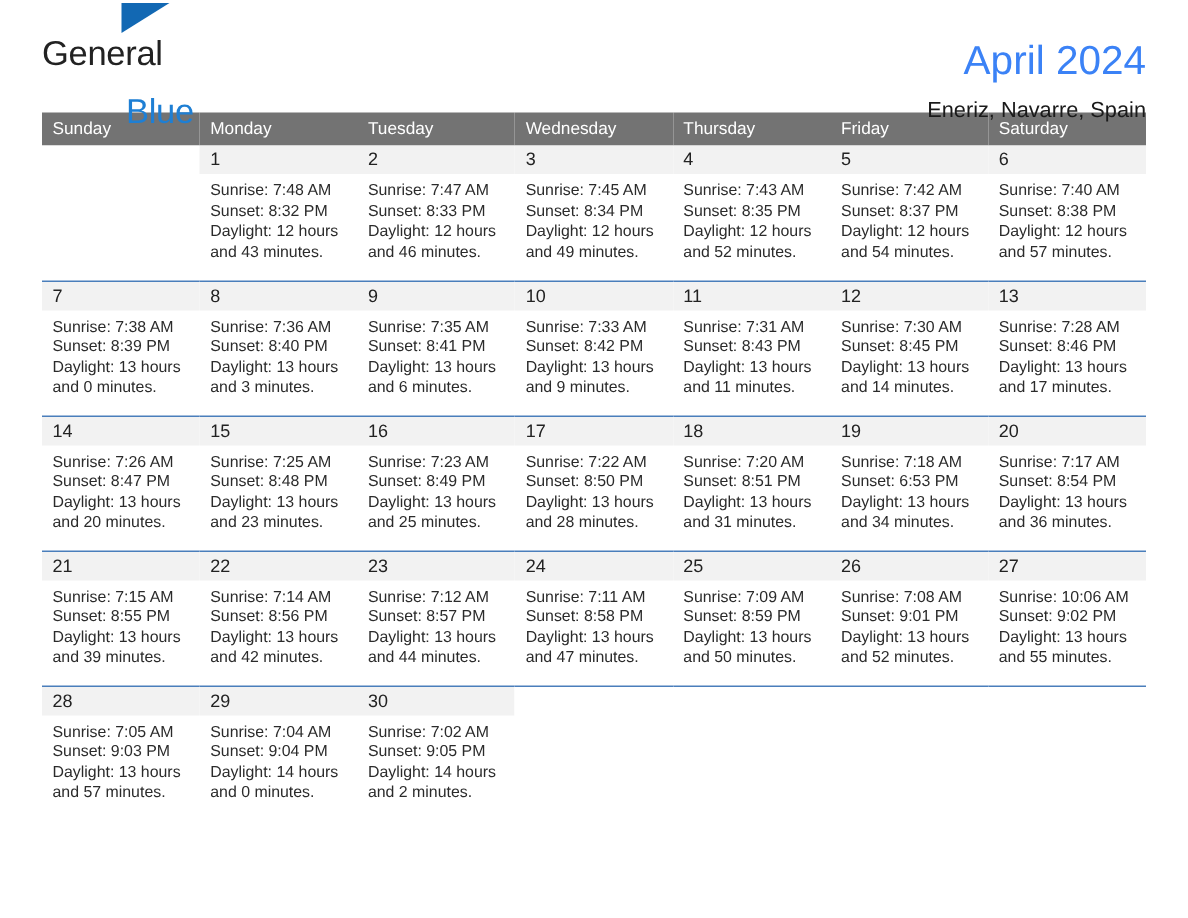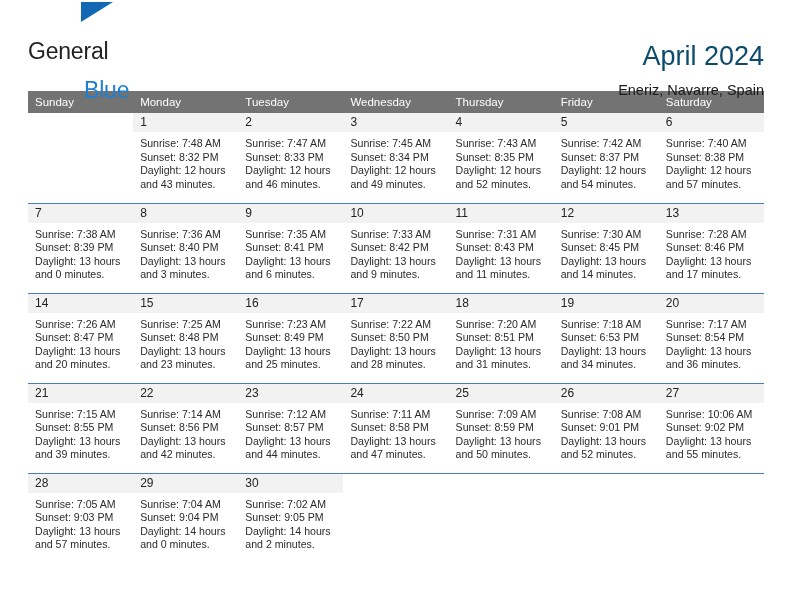--- a/index.html
+++ b/index.html
@@ -12,21 +12,21 @@
     background: #ffffff;
     font-family: "Liberation Sans", sans-serif;
     -webkit-font-smoothing: antialiased;
     overflow: hidden;
   }
   .page {
     position: relative;
     width: 792px;
     height: 612px;
     box-sizing: border-box;
-    padding: 16px 28px;
+    padding: 0 28px;
   }
 
   
   .top-bar {
     display: flex;
     align-items: flex-start;
     justify-content: space-between;
     height: 75px;
     padding-top: 24px;
     box-sizing: border-box;
@@ -60,21 +60,21 @@
     margin-top: 16px;
     margin-left: 56px;
     letter-spacing: -0.2px;
   }
   .title-block {
     text-align: right;
     padding-top: 2px;
   }
   .cal-title {
     font-size: 27px;
-    color: #0c4a6e;
+    color: #3b82f6;
     font-weight: normal;
     line-height: 1.1;
     white-space: nowrap;
     text-align: right;
   }
   .cal-subtitle {
     font-size: 14.5px;
     color: #1a1a1a;
     margin-top: 10px;
     white-space: nowrap;

